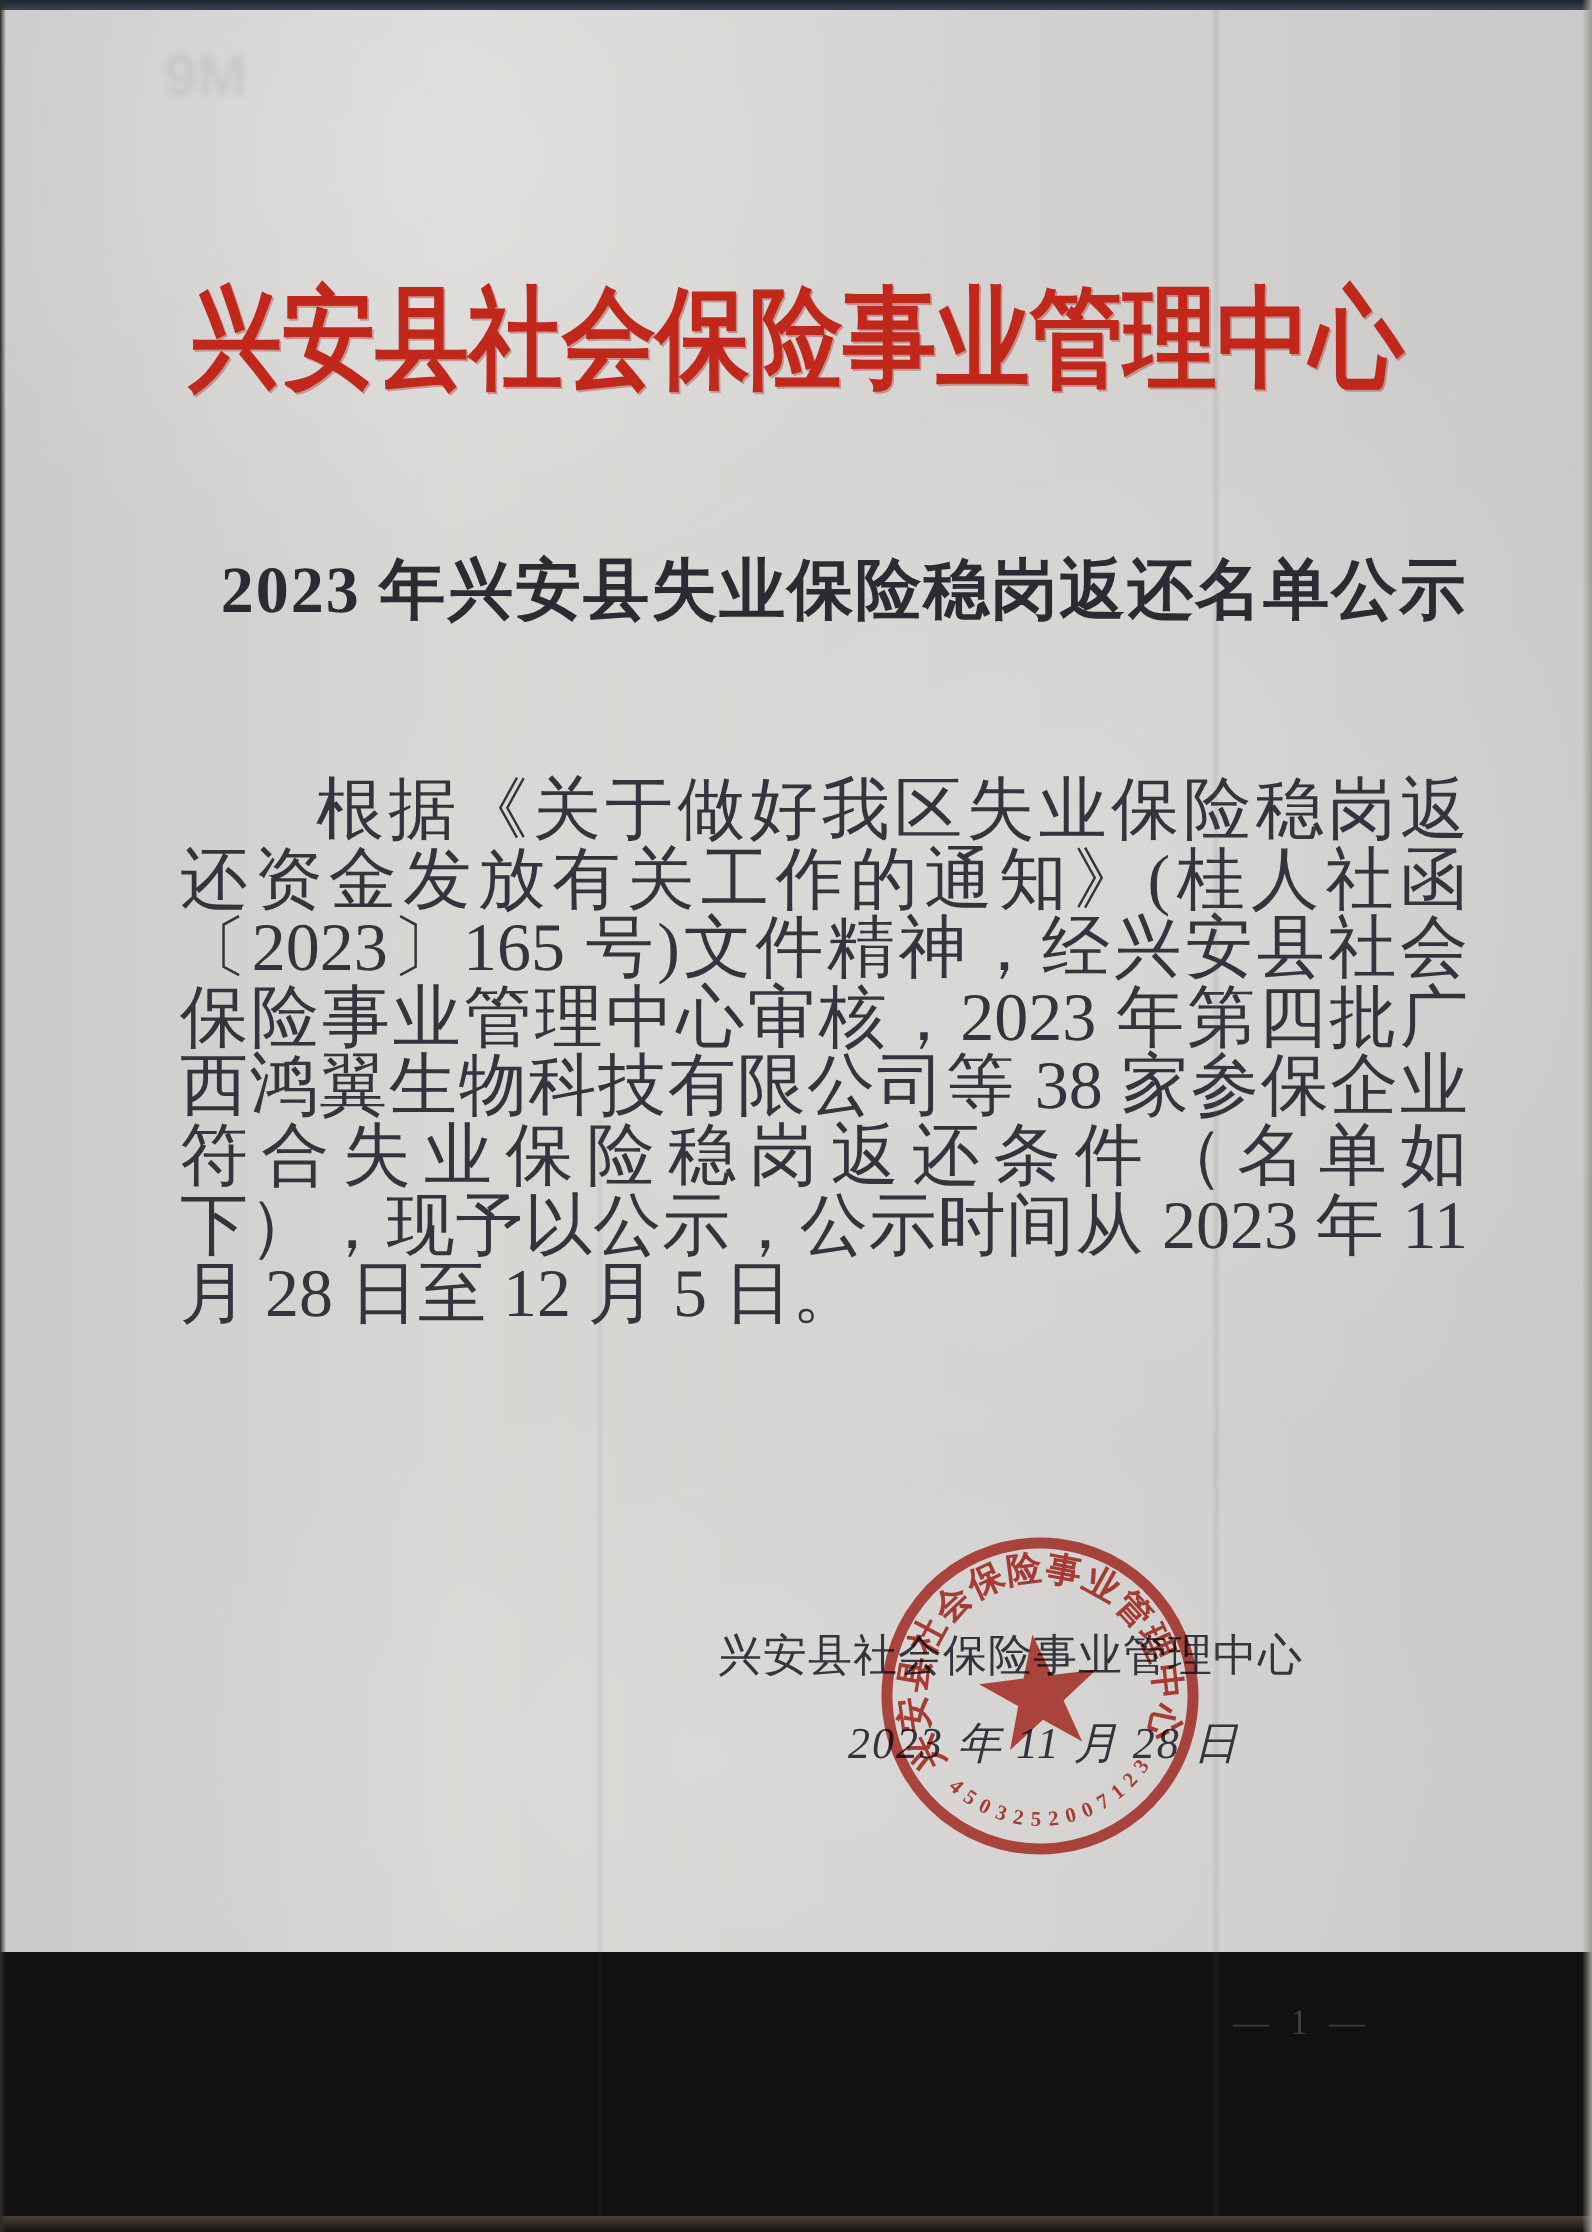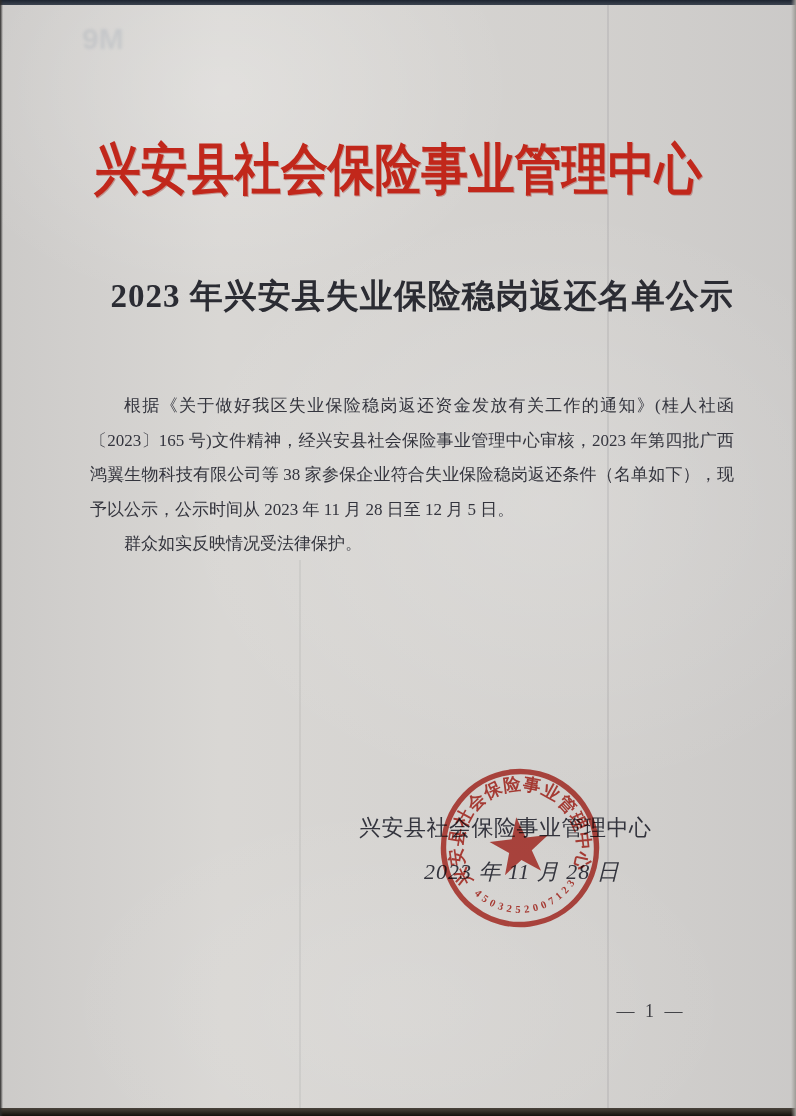--- a/index.html
+++ b/index.html
@@ -3,21 +3,21 @@
 <meta charset="utf-8">
 <style>
   * { margin: 0; padding: 0; box-sizing: border-box; }
   html, body { width: 796px; height: 1116px; overflow: hidden; }
   body {
     font-family: "Liberation Serif", "DejaVu Serif", serif;
     background: #111;
     position: relative;
   }
   .page {
-    position: absolute; left: 0; top: 0; width: 796px; height: 1116px;
+    position: absolute; left: 0; top: 0; width: 796px; height: 976px;
     background-color: #d7d5d2;
     background-image:
       radial-gradient(ellipse 420px 320px at 28% 8%, rgba(255,255,255,0.22), transparent 70%),
       radial-gradient(ellipse 520px 420px at 68% 45%, rgba(255,255,255,0.16), transparent 72%),
       radial-gradient(ellipse 500px 300px at 50% 90%, rgba(255,255,255,0.10), transparent 70%),
       linear-gradient(90deg, rgba(110,110,118,0.10), rgba(255,255,255,0.05) 28%, rgba(120,120,126,0.05) 74%, rgba(130,130,138,0.14));
   }
   
   .edge-top    { position: absolute; left: 0; top: 0; width: 796px; height: 5px; background: linear-gradient(180deg, #1d2430, #3c4450); }
   .edge-bottom { position: absolute; left: 0; top: 1108px; width: 796px; height: 8px; background: linear-gradient(0deg, #15110d, #4a443c); }
@@ -53,21 +53,21 @@
   }
   .doc-title {
     position: absolute; left: 0; top: 276px; width: 796px;
     text-align: center; font-weight: bold; color: #2b2c33;
     font-size: 33px; line-height: 41px;
     letter-spacing: 1px;
     padding-left: 48px;
   }
   .doc-body {
     position: absolute; left: 90px; top: 389px; width: 644px;
-    font-size: 17px; line-height: 34.6px; color: #33343d;
+    font-size: 34px; line-height: 34.6px; color: #33343d;
     text-align: justify;
   }
   .doc-body p { text-indent: 2em; margin: 0; }
 
   .closing-signature {
     position: absolute; left: 359px; top: 813px;
     font-size: 22px; color: #33343d; letter-spacing: 0.5px; white-space: nowrap;
   }
   .closing-date {
     position: absolute; left: 424px; top: 857px;
@@ -100,21 +100,20 @@
   <div class="doc-header">兴安县社会保险事业管理中心</div>
 
   <div class="red-rule"></div>
 
   <div class="doc-title">
     <div>2023 年兴安县失业保险稳岗返还名单公示</div>
   </div>
 
   <div class="doc-body">
     <p>根据《关于做好我区失业保险稳岗返还资金发放有关工作的通知》(桂人社函〔2023〕165 号)文件精神，经兴安县社会保险事业管理中心审核，2023 年第四批广西鸿翼生物科技有限公司等 38 家参保企业符合失业保险稳岗返还条件（名单如下），现予以公示，公示时间从 2023 年 11 月 28 日至 12 月 5 日。</p>
-    <p>群众如实反映情况受法律保护。</p>
   </div>
 
   <div class="closing-signature">兴安县社会保险事业管理中心</div>
   <div class="closing-date">2023 年 11 月 28 日</div>
 
   <svg class="seal" viewBox="0 0 172 172" xmlns="http://www.w3.org/2000/svg">
     <circle cx="86" cy="86" r="76.5" fill="none" stroke="#c2372e" stroke-width="5.5" opacity="0.95"></circle>
     <polygon points="86,55 93.1,76.3 115.5,76.4 97.4,89.7 104.2,111.1 86,98 67.8,111.1 74.6,89.7 56.5,76.4 78.9,76.3" fill="#c2372e" opacity="0.95"></polygon>
     <defs>
       <path id="seal-arc-top" d="M 34.8 113.2 A 58 58 0 1 1 137.2 113.2" fill="none"></path>

